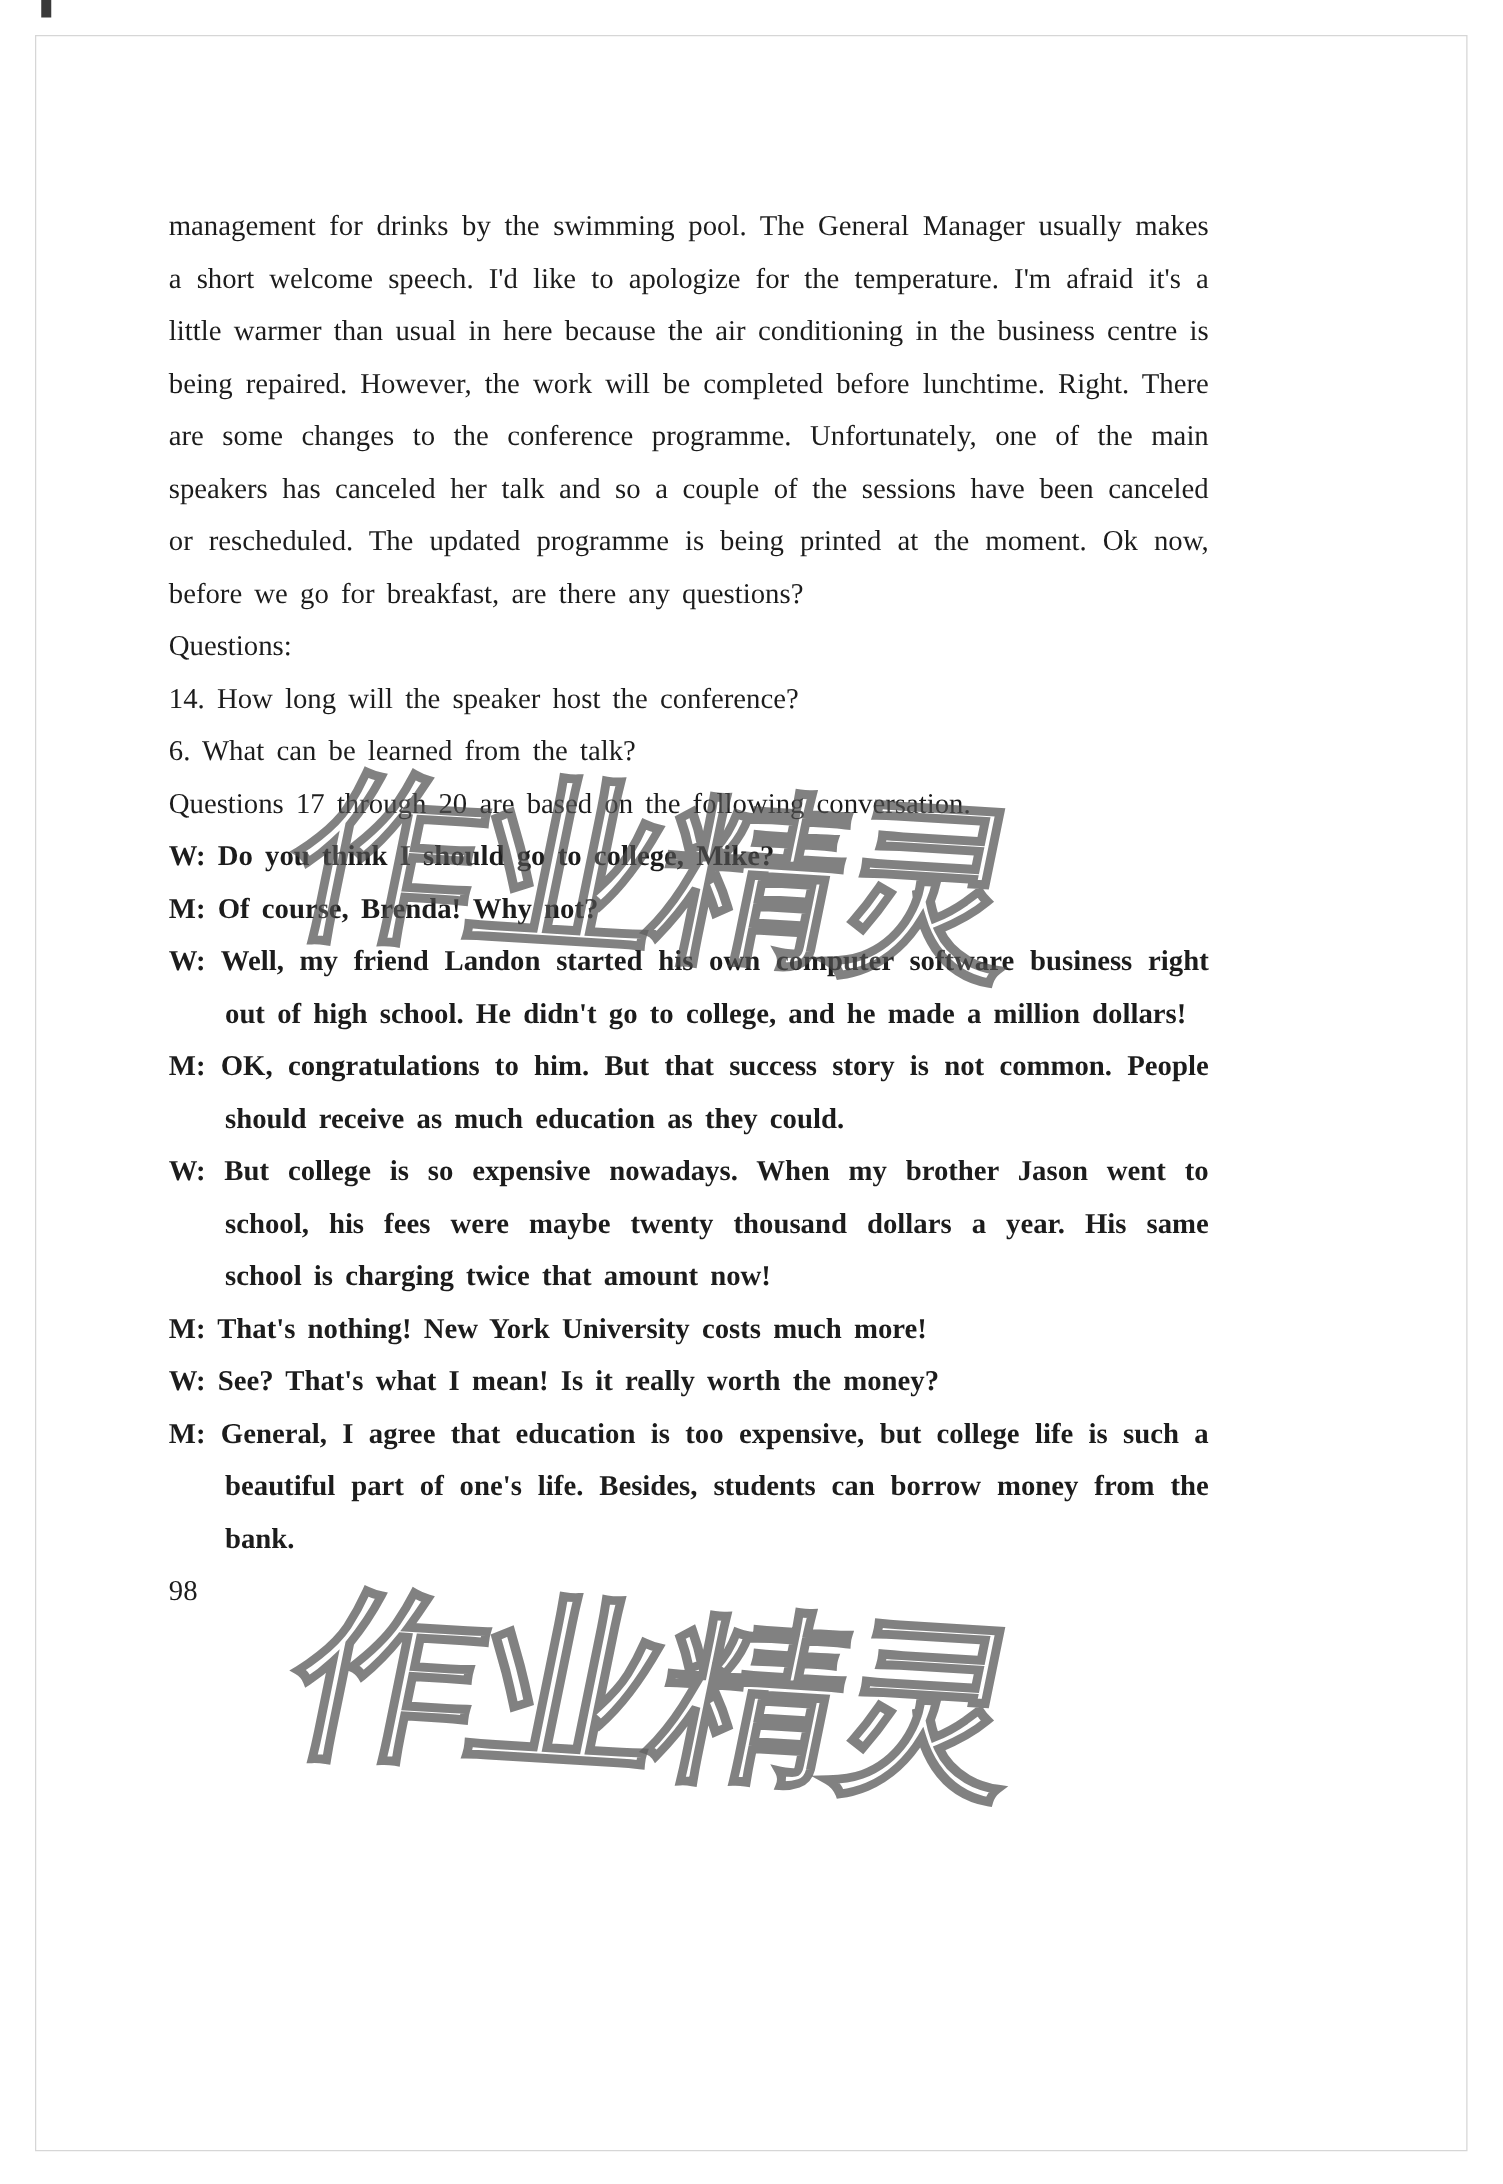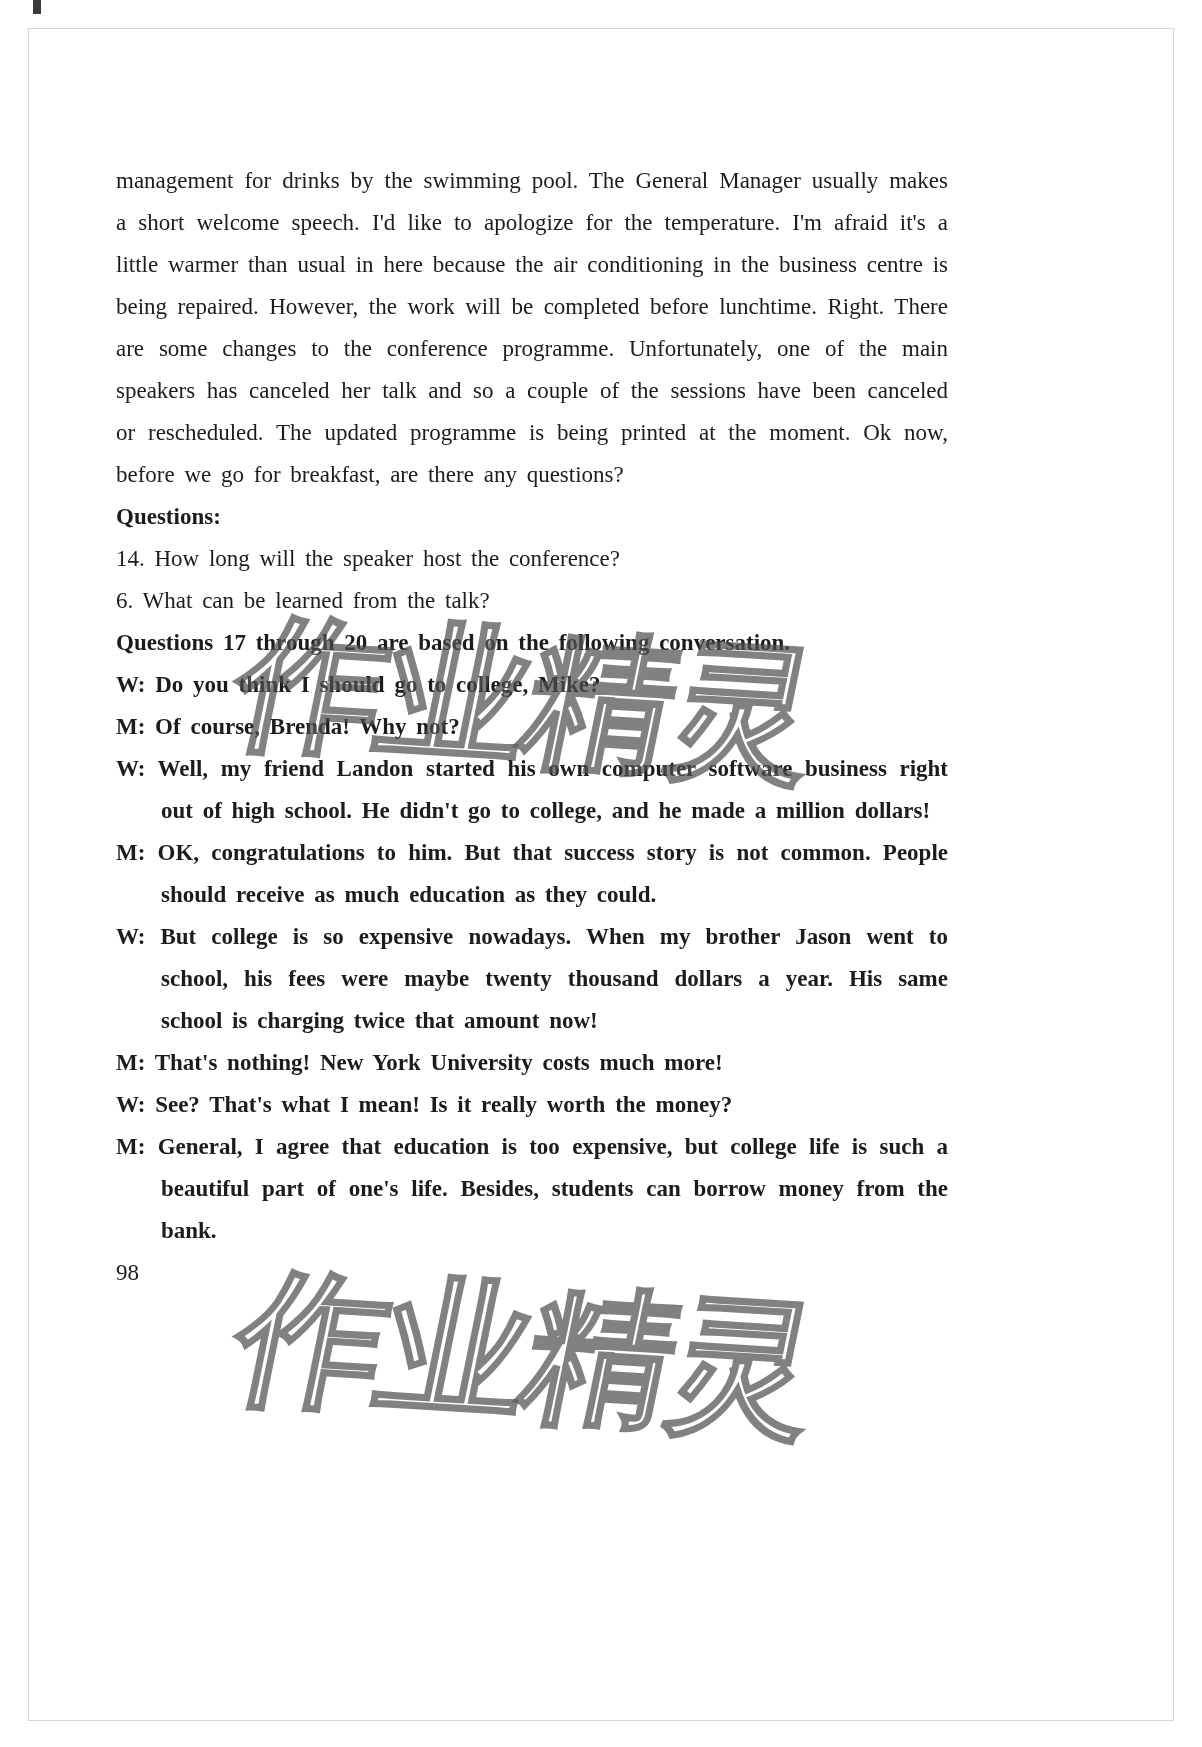--- a/index.html
+++ b/index.html
@@ -28,33 +28,33 @@
   .corner-mark {
     position: absolute;
     left: 33px;
     top: 0;
     width: 8px;
     height: 14px;
     background: #3a3a3a;
   }
   .content {
     position: absolute;
-    left: 116px;
+    left: 135px;
     top: 160px;
     width: 832px;
     font-size: 23px;
     line-height: 42px;
     text-align: justify;
     word-spacing: 4px;
   }
   .content p {
     margin: 0;
   }
   .heading {
-    font-weight: bold;
+    font-weight: normal;
   }
   .dialogue {
     padding-left: 45px;
     text-indent: -45px;
     font-weight: bold;
   }
   .page-number {
     word-spacing: 0;
   }
   .watermark {

